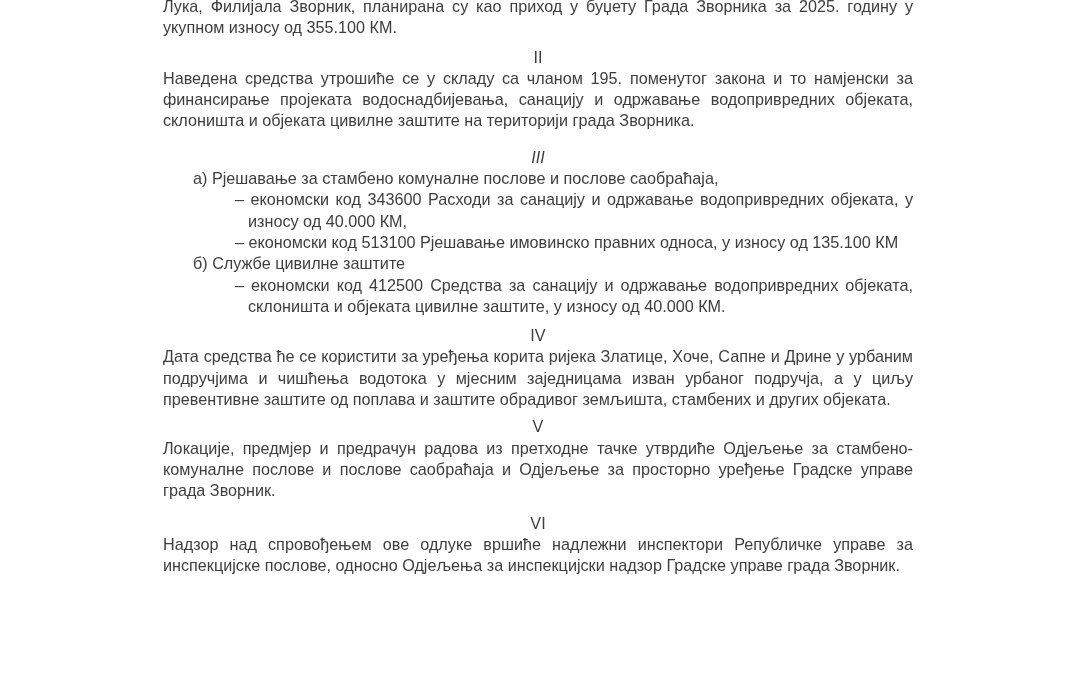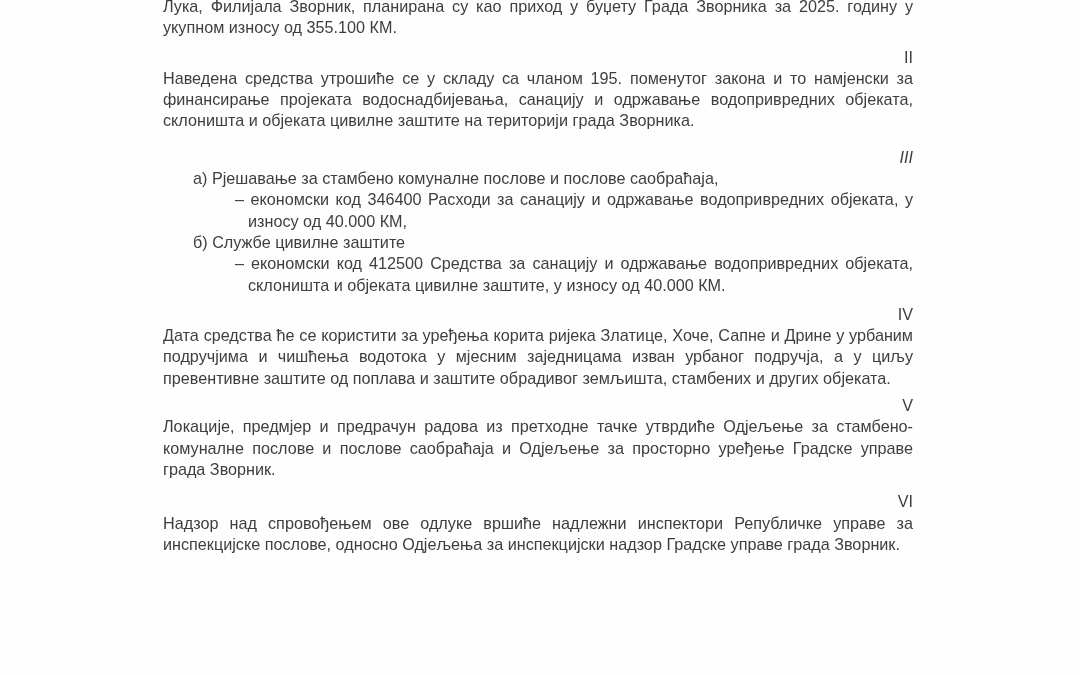--- a/index.html
+++ b/index.html
@@ -23,21 +23,21 @@
     width: 750px;
     font-size: 16.2px;
     line-height: 21.3px;
   }
   .para {
     margin: 0;
     text-align: justify;
   }
   .numeral {
     margin: 0;
-    text-align: right;
+    text-align: center;
   }
   .gap-ii  { margin-top: 8px; }
   .gap-iii { margin-top: 15px; font-style: italic; }
   .gap-iv  { margin-top: 8px; }
   .gap-v   { margin-top: 6px; }
   .gap-vi  { margin-top: 11px; }
   .group-label {
     margin: 0;
     padding-left: 30px;
     text-align: left;
@@ -55,21 +55,22 @@
 <div class="canvas">
   <div class="text-col">
 
     <p class="para">Лука, Филијала Зворник, планирана су као приход у буџету Града Зворника за 2025. годину у укупном износу од 355.100 КМ.</p>
 
     <p class="numeral gap-ii">II</p>
     <p class="para">Наведена средства утрошиће се у складу са чланом 195. поменутог закона и то намјенски за финансирање пројеката водоснадбијевања, санацију и одржавање водопривредних објеката, склоништа и објеката цивилне заштите на територији града Зворника.</p>
 
     <p class="numeral gap-iii">III</p>
     <p class="group-label">а) Рјешавање за стамбено комуналне послове и послове саобраћаја,</p>
-    <p class="econ-item">– економски код 346400 Расходи за санацију и одржавање водопривредних објеката, у износу од 40.000 КМ,</p>
+    <p class="econ-item">– економски код 343600 Расходи за санацију и одржавање водопривредних објеката, у износу од 40.000 КМ,</p>
+    <p class="econ-item">– економски код 513100 Рјешавање имовинско правних односа, у износу од 135.100 КМ</p>
     <p class="group-label">б) Службе цивилне заштите</p>
     <p class="econ-item">– економски код 412500 Средства за санацију и одржавање водопривредних објеката, склоништа и објеката цивилне заштите, у износу од 40.000 КМ.</p>
 
     <p class="numeral gap-iv">IV</p>
     <p class="para">Дата средства ће се користити за уређења корита ријека Златице, Хоче, Сапне и Дрине у урбаним подручјима и чишћења водотока у мјесним заједницама изван урбаног подручја, а у циљу превентивне заштите од поплава и заштите обрадивог земљишта, стамбених и других објеката.</p>
 
     <p class="numeral gap-v">V</p>
     <p class="para">Локације, предмјер и предрачун радова из претходне тачке утврдиће Одјељење за стамбено-комуналне послове и послове саобраћаја и Одјељење за просторно уређење Градске управе града Зворник.</p>
 
     <p class="numeral gap-vi">VI</p>

